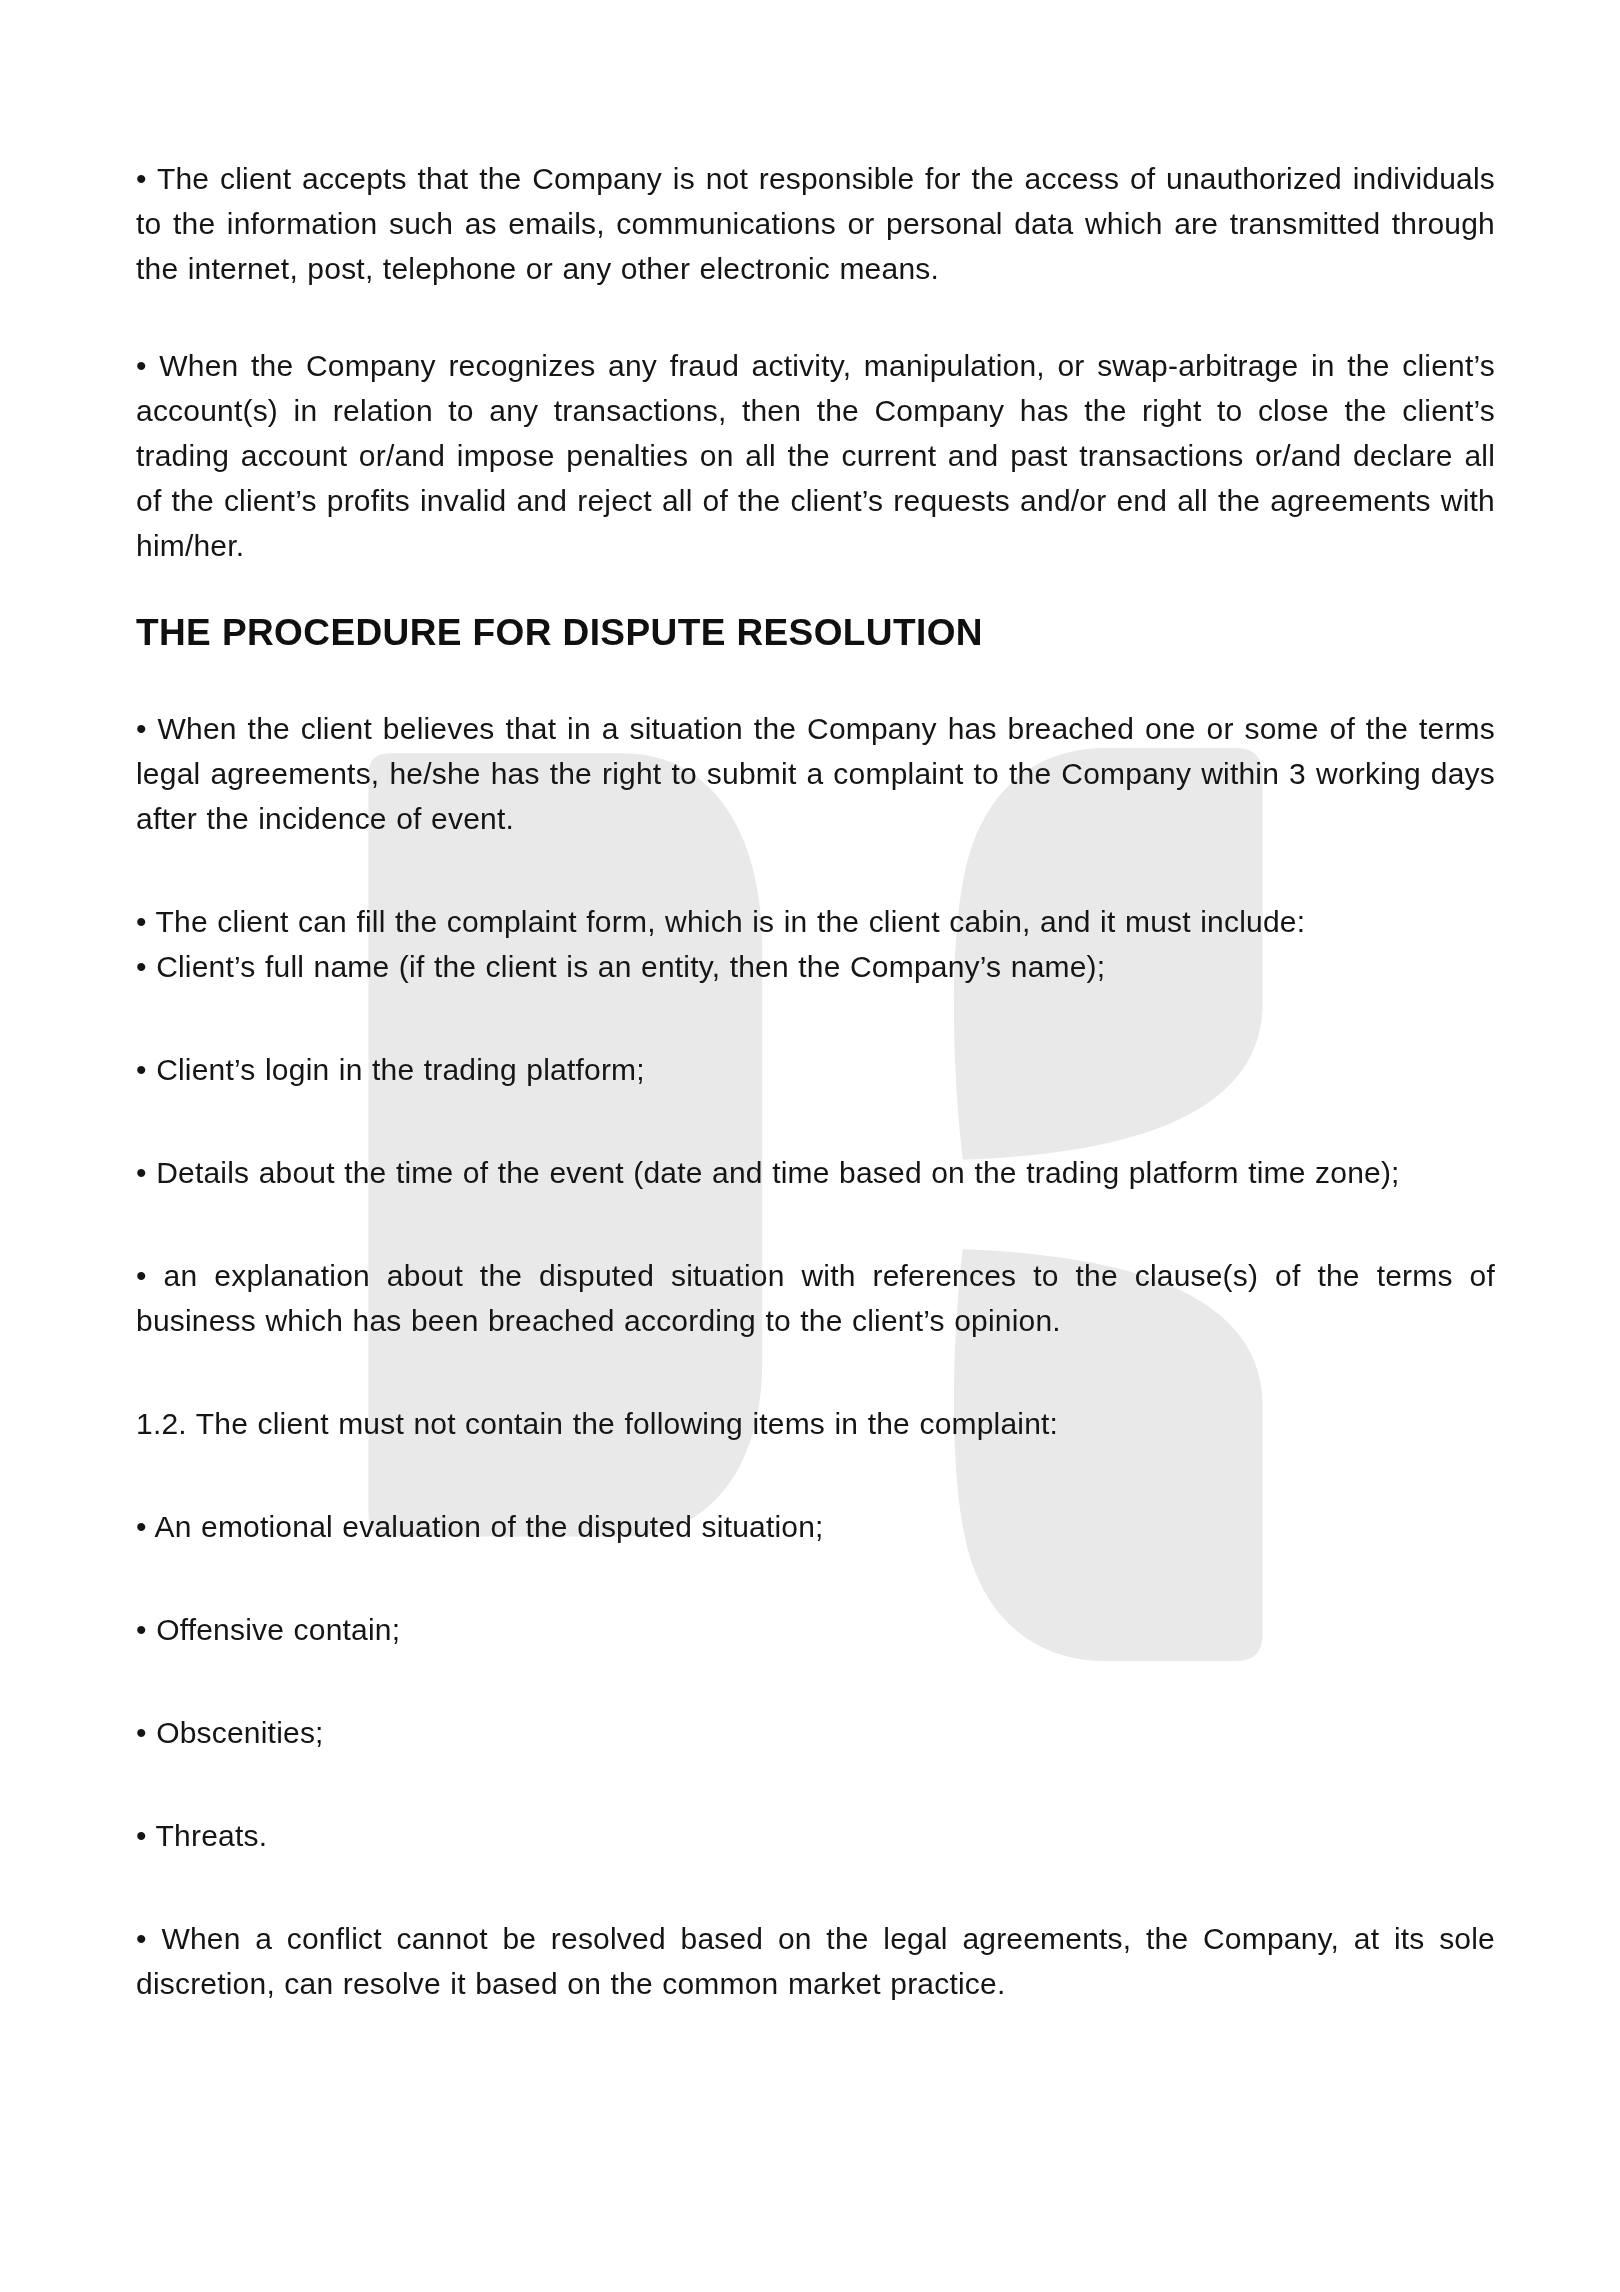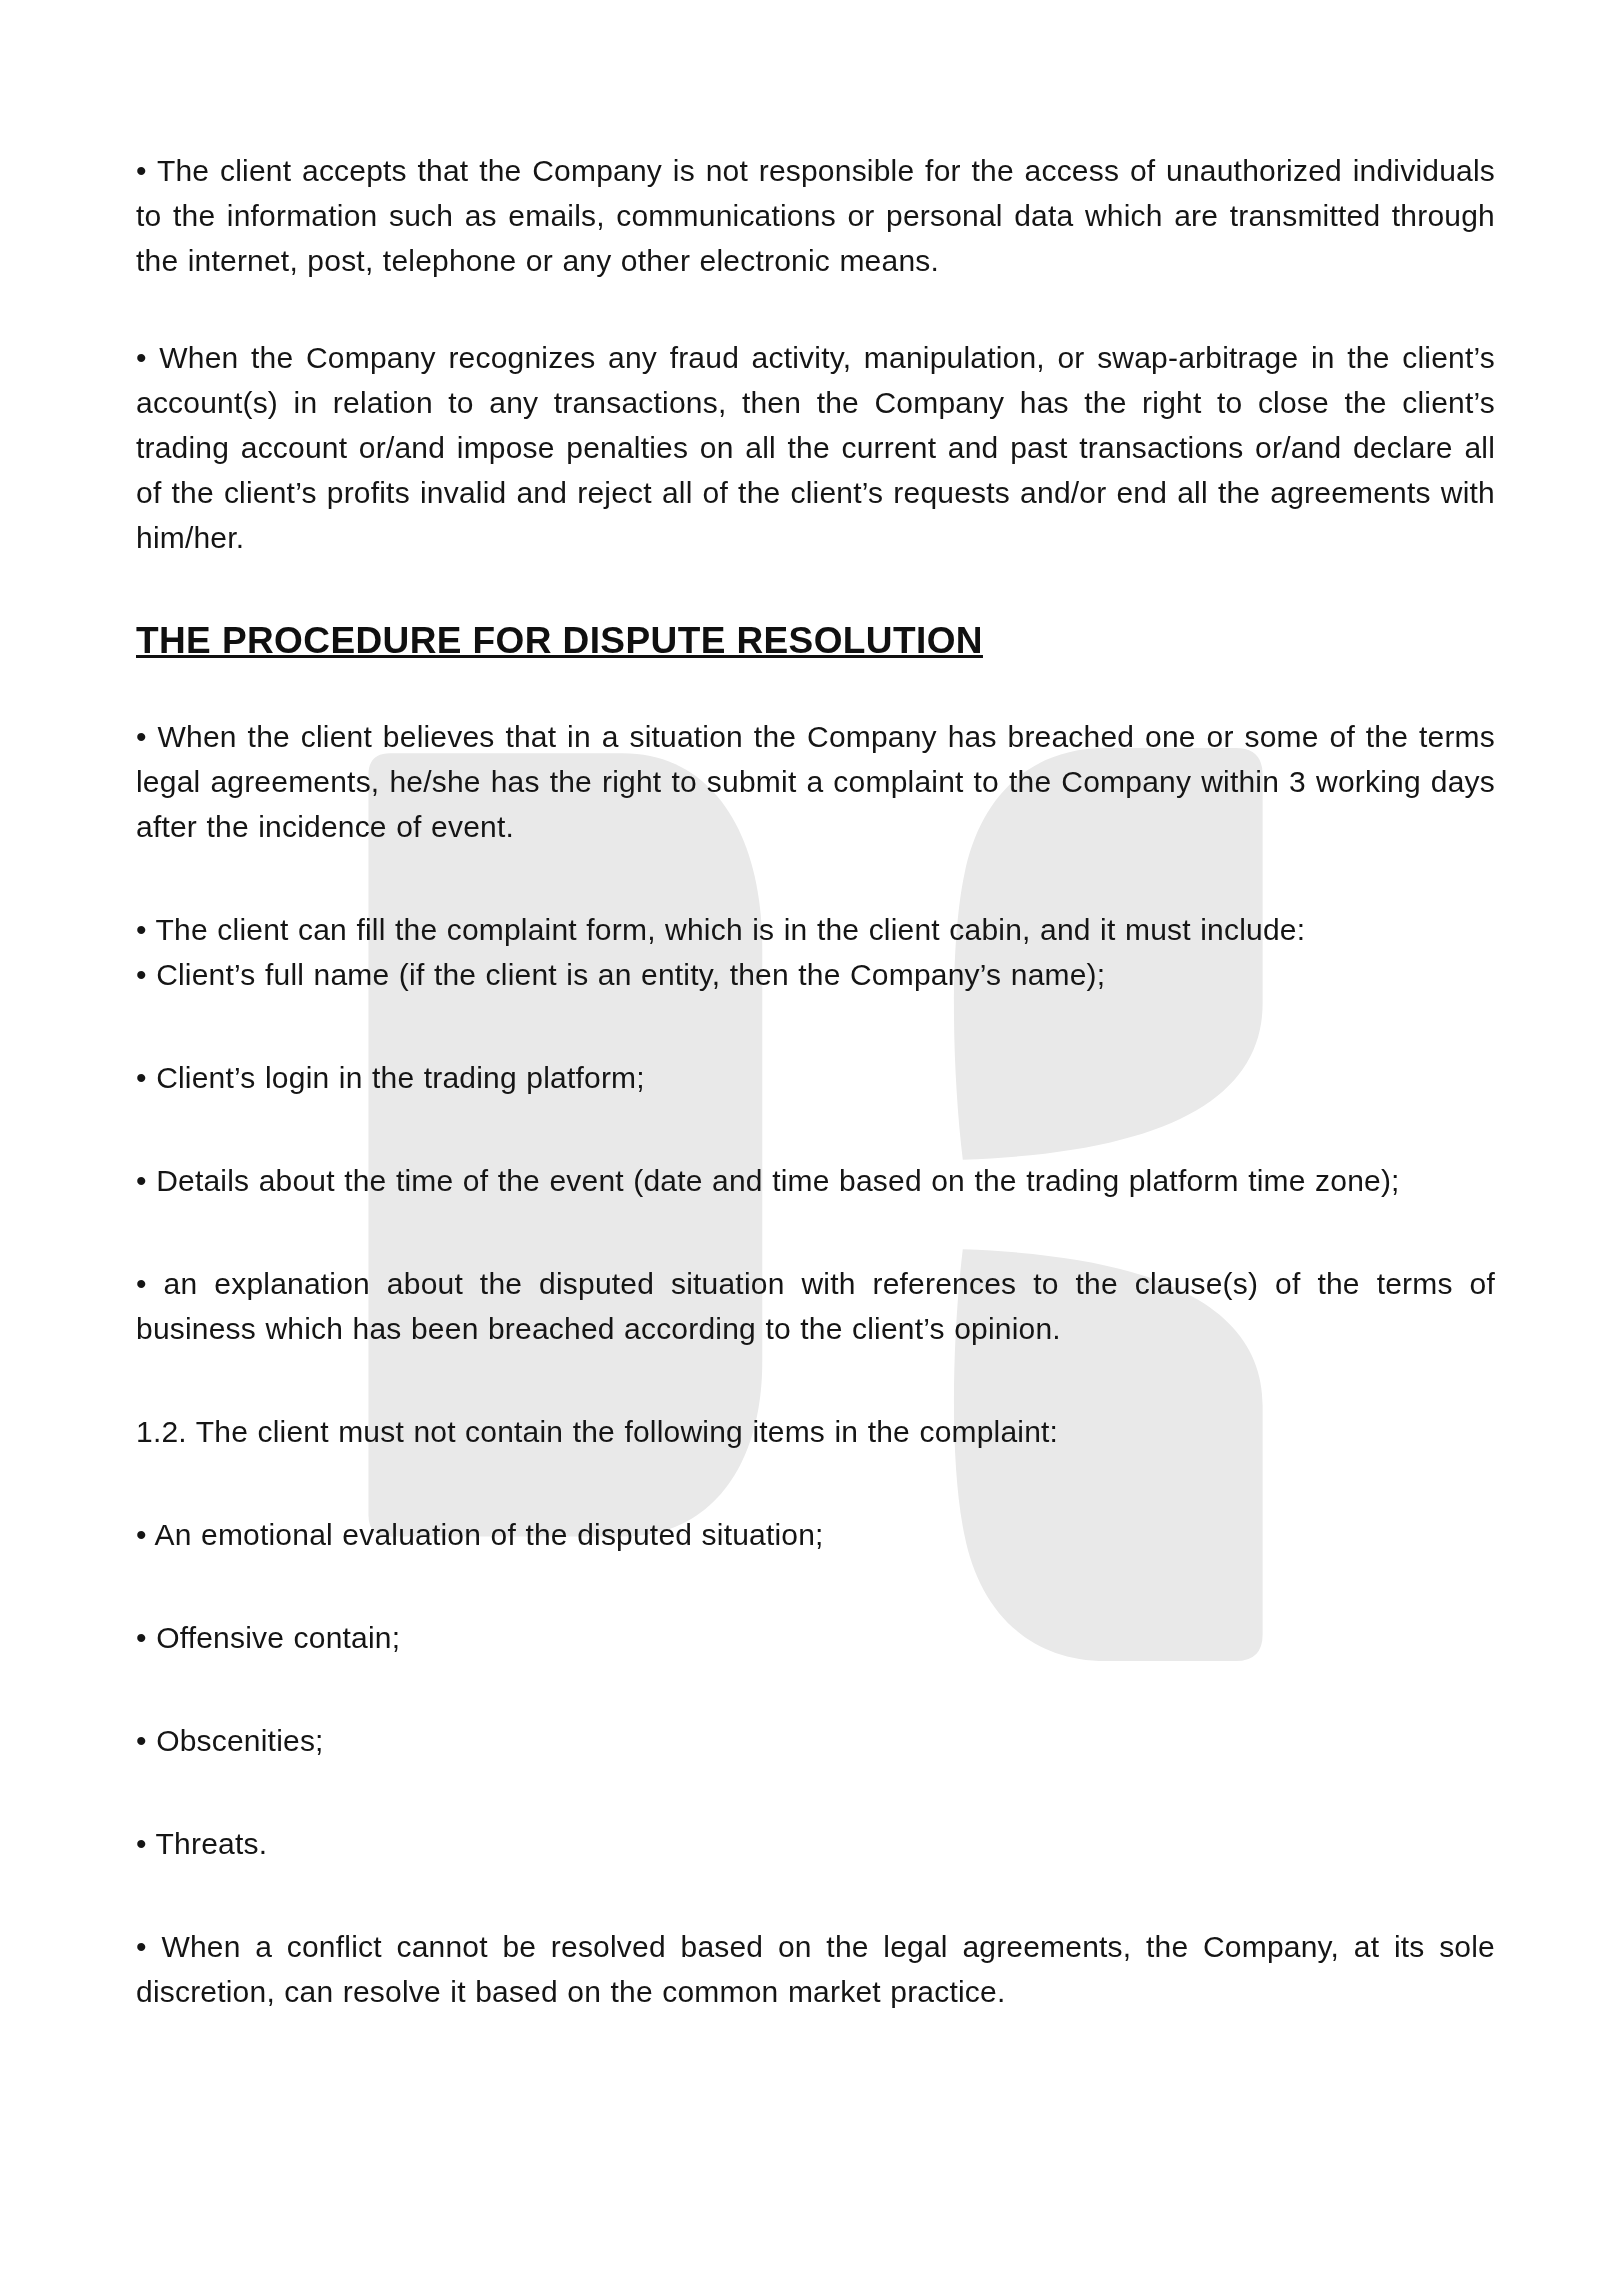--- a/index.html
+++ b/index.html
@@ -20,21 +20,21 @@
     left: 363px;
     top: 748px;
     width: 940px;
     height: 913px;
     z-index: 0;
   }
   .content {
     position: absolute;
     left: 136px;
     right: 125px;
-    top: 148px;
+    top: 156px;
     z-index: 1;
     color: #151515;
   }
   .para {
     margin: 0;
     font-size: 30px;
     line-height: 45px;
     text-align: justify;
     text-justify: inter-word;
     letter-spacing: 0.2px;
@@ -47,21 +47,21 @@
     line-height: 50px;
     font-weight: 700;
     letter-spacing: 0.4px;
     color: #101010;
     text-align: left;
   }
   .mt0   { margin-top: 0; }
   .mt46  { margin-top: 58px; }
   .mt54  { margin-top: 48px; }
   .mt58  { margin-top: 52px; }
-  .mt62  { margin-top: 56px; text-decoration: underline; }
+  .mt62  { margin-top: 40px; }
 </style>
 </head>
 <body>
 
 <div class="page">
 
   <svg class="watermark" viewBox="0 0 1050 1020" xmlns="http://www.w3.org/2000/svg" aria-hidden="true">
     <g fill="#e9e9e9">
 
       <path d="M 6 30 Q 6 6 30 6 L 290 6 C 390 6 446 95 446 225 L 446 685 C 446 800 390 881 290 881 L 30 881 Q 6 881 6 857 Z"></path>

